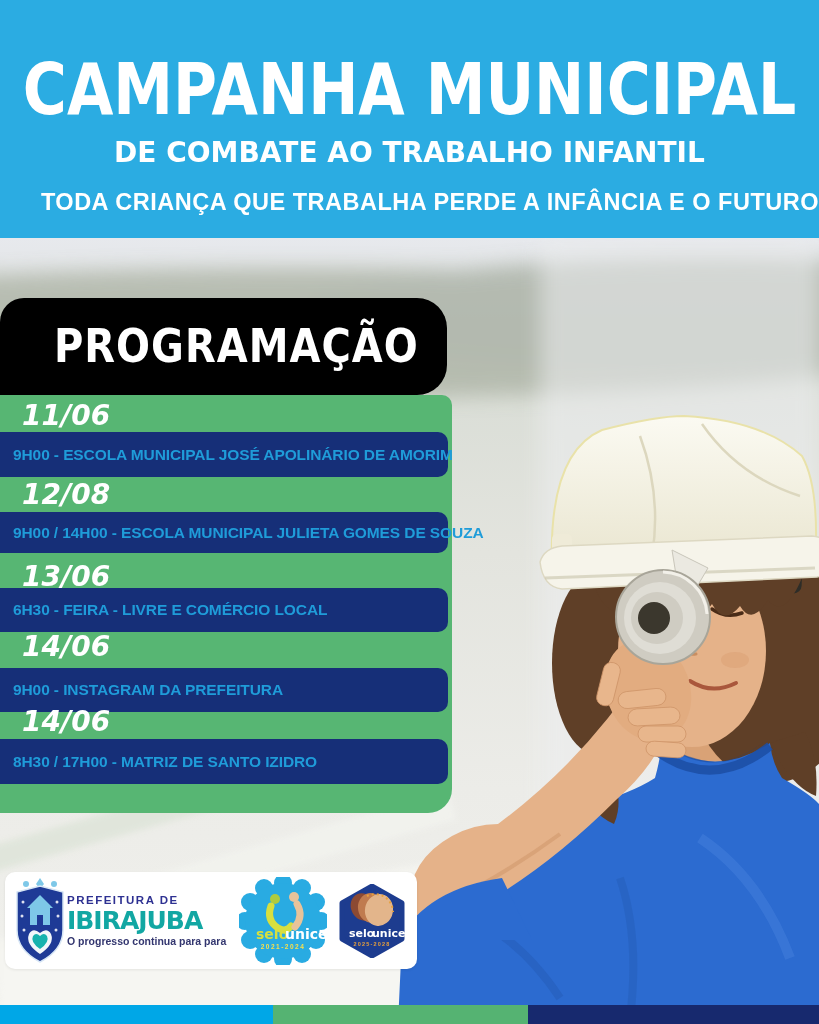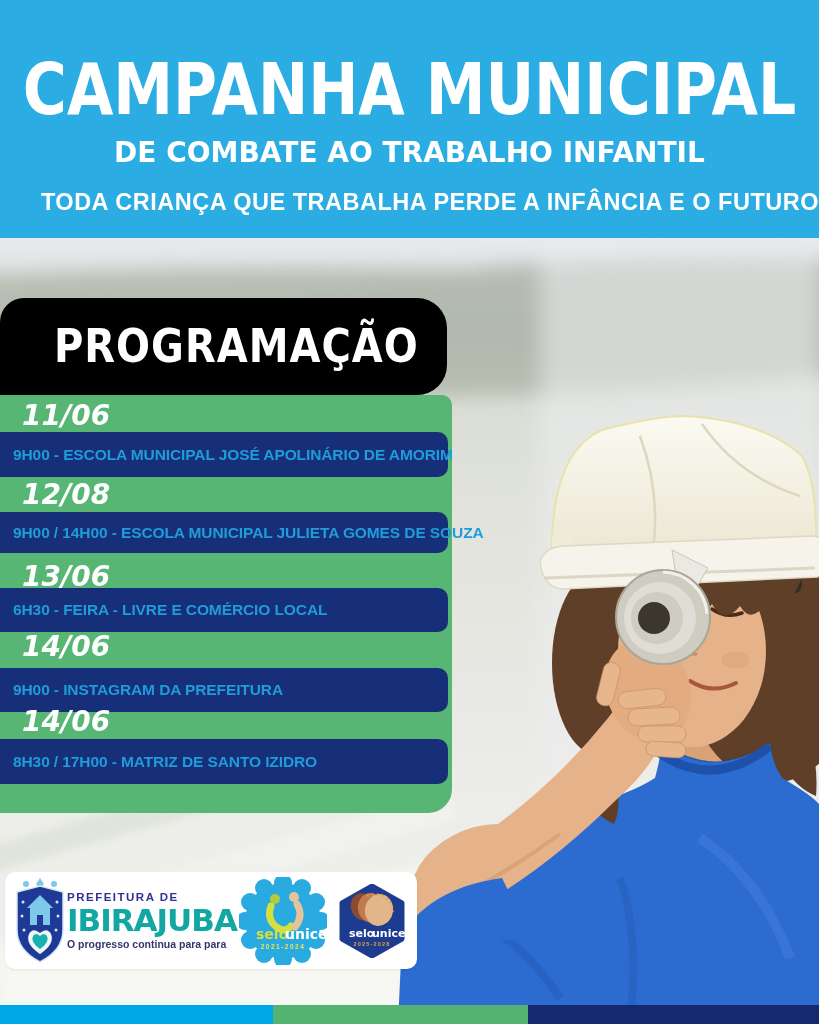--- a/index.html
+++ b/index.html
@@ -39,21 +39,21 @@
   .r-d3{top:158px;height:46px;}.r-e3{top:193px;height:44px;}
   .r-d4{top:237px;height:28px;border-radius:16px;}.r-e4{top:273px;height:44px;}
   .r-d5{top:309px;height:35px;}.r-e5{top:344px;height:45px;}
 
   
   .footer-card{position:absolute;left:5px;top:872px;width:412px;height:97px;background:#ffffff;
       border-radius:10px;display:flex;align-items:center;box-shadow:0 1px 3px rgba(0,0,0,.08);}
   .crest{margin-left:8px;flex:0 0 auto;}
   .org{margin-left:0;width:158px;flex:0 0 auto;line-height:1;}
   .org-label{font-weight:bold;font-size:11.5px;letter-spacing:1.5px;color:#2E3192;margin-bottom:2px;}
-  .org-name{font-family:"DejaVu Sans",sans-serif;font-weight:bold;font-size:31px;
+  .org-name{font-family:"DejaVu Sans",sans-serif;font-weight:bold;font-size:25px;
       letter-spacing:-1px;color:#12A7A3;margin-bottom:3px;}
   .org-slogan{font-weight:bold;font-size:10.5px;color:#33366F;white-space:nowrap;}
   .badge{flex:0 0 auto;}
   .badge1{margin-left:14px;}
   .badge2{margin-left:8px;}
 
   
   .strip{position:absolute;left:0;top:1005px;width:819px;height:19px;display:flex;}
   .strip .s1{width:273px;background:#00A7E7;}
   .strip .s2{width:255px;background:#55B372;}

